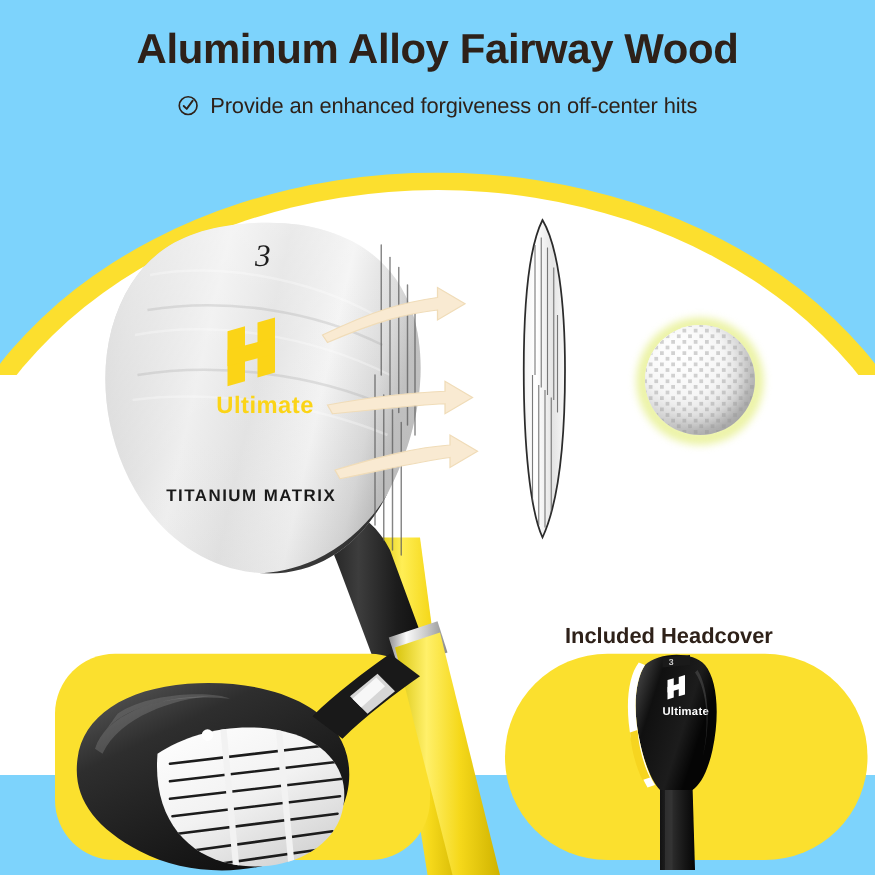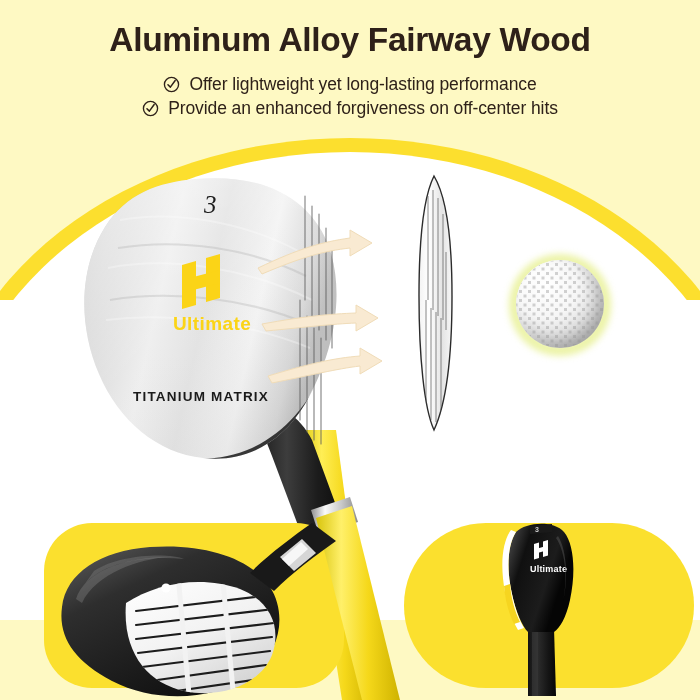--- a/index.html
+++ b/index.html
@@ -5,21 +5,21 @@
   * { margin:0; padding:0; box-sizing:border-box; }
   html, body {
     width:700px; height:700px;
     font-family:"Liberation Sans", sans-serif;
     background:#fffde8;
     overflow:hidden;
   }
   #page {
     position:relative;
     width:700px; height:700px;
-    background:#fef9c3;
+    background:#7dd3fc;
     overflow:hidden;
   }
 
   
   .header {
     position:absolute; top:0; left:0; width:700px; height:140px;
     z-index:40;
   }
   .title {
     position:absolute; top:21px; left:0; width:700px;
@@ -140,27 +140,20 @@
   <div class="arc-wrap">
     <div class="arc-yellow"></div>
     <div class="arc-white"></div>
   </div>
   <div class="white-fill"></div>
 
   <div class="header">
     <div class="title">Aluminum Alloy Fairway Wood</div>
     <div class="bullets">
 
-      <div class="bullet">
-        <svg class="check-icon" viewBox="0 0 24 24">
-          <circle cx="12" cy="12" r="10" fill="none" stroke="#2e2119" stroke-width="1.9"></circle>
-          <path d="M7 12.4 L10.4 15.7 L17.2 6.4" fill="none" stroke="#2e2119" stroke-width="2.1" stroke-linecap="round" stroke-linejoin="round"></path>
-        </svg>
-        <span class="bullet-text">Offer lightweight yet long-lasting performance</span>
-      </div>
 
       <div class="bullet">
         <svg class="check-icon" viewBox="0 0 24 24">
           <circle cx="12" cy="12" r="10" fill="none" stroke="#2e2119" stroke-width="1.9"></circle>
           <path d="M7 12.4 L10.4 15.7 L17.2 6.4" fill="none" stroke="#2e2119" stroke-width="2.1" stroke-linecap="round" stroke-linejoin="round"></path>
         </svg>
         <span class="bullet-text">Provide an enhanced forgiveness on off-center hits</span>
       </div>
 
     </div>
@@ -313,20 +306,21 @@
     </g>
   </svg>
 
   <div class="ball-wrap">
     <div class="ball-glow"></div>
     <div class="ball">
       <div class="dimples"></div>
     </div>
   </div>
 
+  <div class="panel-label label-right">Included Headcover</div>
 
   <div class="panel panel-left"></div>
   <div class="panel panel-right"></div>
 
   <svg class="shaft-lower" viewBox="0 0 700 700">
     <defs>
       <linearGradient id="shaftGrad2" x1="0" y1="0" x2="1" y2="0">
         <stop offset="0%" stop-color="#d8c40c"></stop>
         <stop offset="30%" stop-color="#fff06a"></stop>
         <stop offset="62%" stop-color="#f5d81a"></stop>

